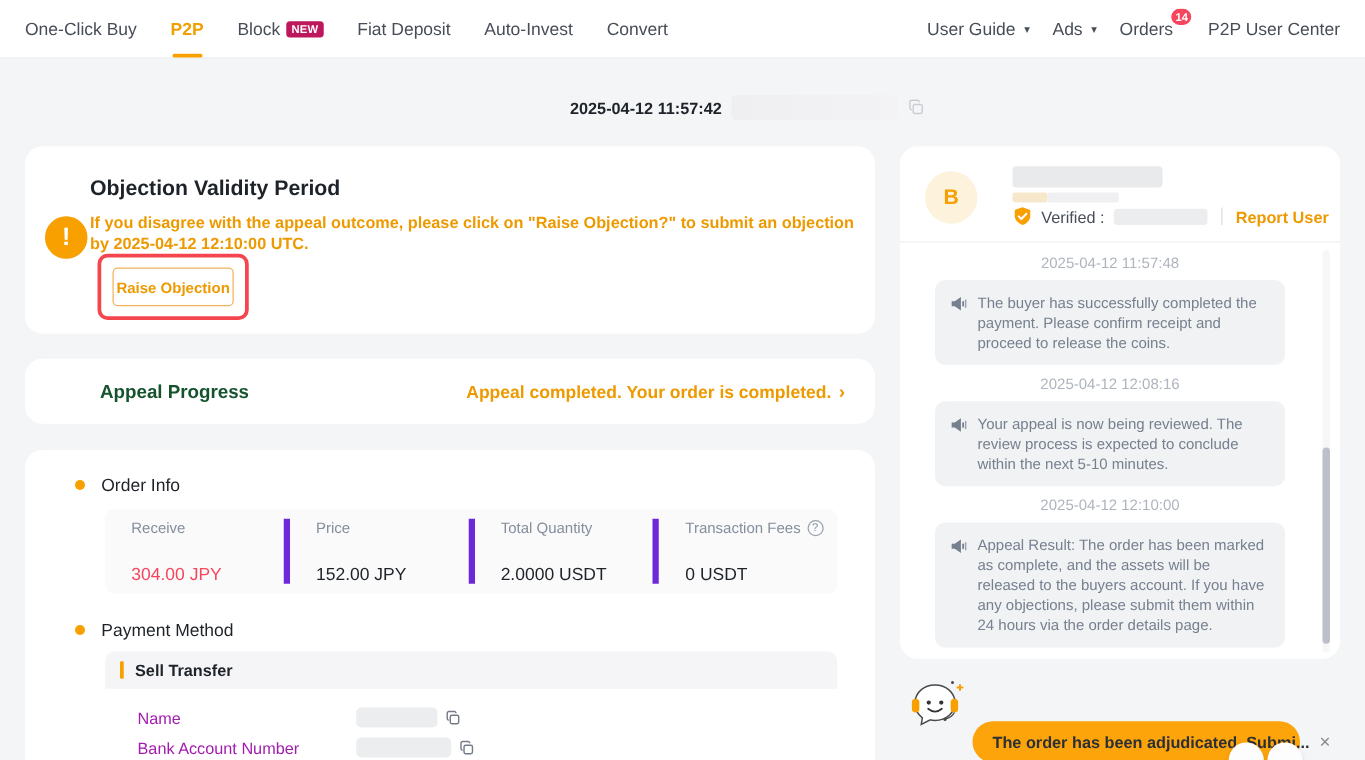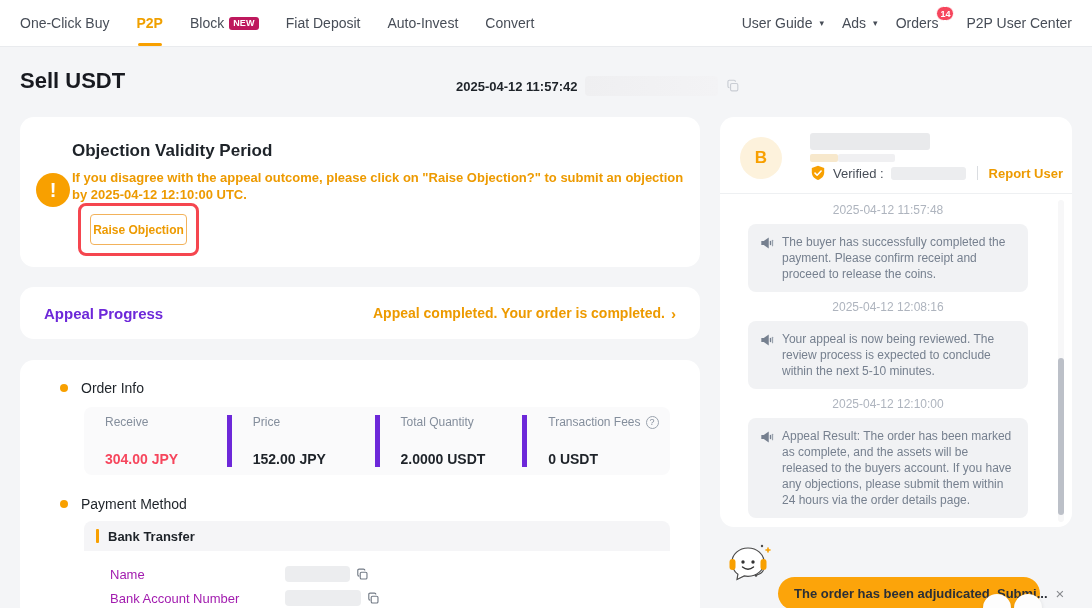--- a/index.html
+++ b/index.html
@@ -64,38 +64,38 @@
   .raise-btn {
     position: absolute; left: 90px; top: 214px; width: 97px; height: 31px;
     background: #fff; border: 1px solid #F2B25B; border-radius: 4px;
     color: #ED9A00; font-size: 12px; font-weight: 700; cursor: pointer;
     display: flex; align-items: center; justify-content: center;
     font-family: "Liberation Sans", sans-serif;
   }
 
   
   .card-appeal { left: 20px; top: 287px; width: 680px; height: 52px; display: flex; align-items: center; justify-content: space-between; padding: 0 24px 0 24px; }
-  .appeal-label { font-size: 15px; font-weight: 700; color: #6d28d9; }
+  .appeal-label { font-size: 15px; font-weight: 700; color: #14532d; margin-left: 36px; }
   .appeal-status { display: flex; align-items: center; gap: 6px; color: #ED9A00; font-size: 14px; font-weight: 600; cursor: pointer; }
   .chev { font-size: 15px; line-height: 1; }
 
   
   .card-order { left: 20px; top: 360px; width: 680px; height: 260px; }
   .section-row { position: absolute; left: 60px; display: flex; align-items: center; gap: 13px; }
   .dot { width: 8px; height: 8px; border-radius: 50%; background: #F8A000; }
   .section-label { font-size: 14px; color: #1E2329; }
   .row-orderinfo { top: 380px; }
   .info-box {
     position: absolute; left: 84px; top: 407px; width: 586px; height: 68px;
     background: #FAFAFB; border-radius: 8px; display: flex; align-items: center;
   }
   .info-col { flex: 1 1 0; padding: 0 0 0 21px; }
   .info-col + .info-col { border-left: 5px solid #6d28d9; }
   .info-label { font-size: 12px; color: #848E9C; display: flex; align-items: center; gap: 5px; }
-  .info-value { margin-top: 22px; font-size: 14px; font-weight: 700; color: #1E2329; }
+  .info-value { margin-top: 22px; font-size: 14px; font-weight: 400; color: #1E2329; }
   .info-value.red { color: #F6465D; }
   .help-icon {
     width: 13px; height: 13px; border: 1px solid #9AA3AE; border-radius: 50%;
     font-size: 9px; color: #848E9C; display: inline-flex; align-items: center; justify-content: center;
   }
   .pay-box { position: absolute; left: 84px; top: 521px; width: 586px; height: 110px; border-radius: 8px 8px 0 0; overflow: hidden; background:#fff; }
   .pay-header { height: 30px; background: #F5F5F7; display: flex; align-items: center; gap: 9px; padding-left: 12px; }
   .pay-accent { width: 3px; height: 14px; background: #F8A000; border-radius: 1px; }
   .pay-method { font-size: 13px; font-weight: 700; color: #1E2329; }
   .pay-rows { padding: 14px 0 0 26px; display: flex; flex-direction: column; gap: 6px; }
@@ -185,21 +185,20 @@
       <div class="nav-item orders-wrap">
         <span>Orders</span>
         <span class="orders-badge">14</span>
       </div>
       <div class="nav-item">
           <span>P2P User Center</span>
         </div>
     </div>
   </div>
 
-  <div class="page-title">Sell USDT</div>
   <div class="order-meta">
     <span class="order-time">2025-04-12 11:57:42</span>
     <span class="blur light" style="width:133px;height:20px;"></span>
     <span class="copy-icon">
       <svg width="14" height="14" viewBox="0 0 16 16">
           <rect x="5.2" y="5.2" width="8.3" height="8.3" rx="1.6" fill="none" stroke="currentColor" stroke-width="1.3"></rect>
           <path d="M10.8 3.2V3A1.6 1.6 0 0 0 9.2 1.4H3.8A1.6 1.6 0 0 0 2.2 3v5.4A1.6 1.6 0 0 0 3.8 10H4" fill="none" stroke="currentColor" stroke-width="1.3"></path>
         </svg>
     </span>
   </div>
@@ -251,21 +250,21 @@
     </div>
   </div>
 
   <div class="section-row" style="top:496px;">
     <span class="dot"></span>
     <span class="section-label">Payment Method</span>
   </div>
   <div class="pay-box">
     <div class="pay-header">
       <span class="pay-accent"></span>
-      <span class="pay-method">Bank Transfer</span>
+      <span class="pay-method">Sell Transfer</span>
     </div>
     <div class="pay-rows">
       <div class="pay-row">
         <span class="pay-label">Name</span>
         <span class="blur" style="width:65px;"></span>
         <span class="copy-icon dark">
           <svg width="13" height="13" viewBox="0 0 16 16">
               <rect x="5.2" y="5.2" width="8.3" height="8.3" rx="1.6" fill="none" stroke="currentColor" stroke-width="1.4"></rect>
               <path d="M10.8 3.2V3A1.6 1.6 0 0 0 9.2 1.4H3.8A1.6 1.6 0 0 0 2.2 3v5.4A1.6 1.6 0 0 0 3.8 10H4" fill="none" stroke="currentColor" stroke-width="1.4"></path>
             </svg>

